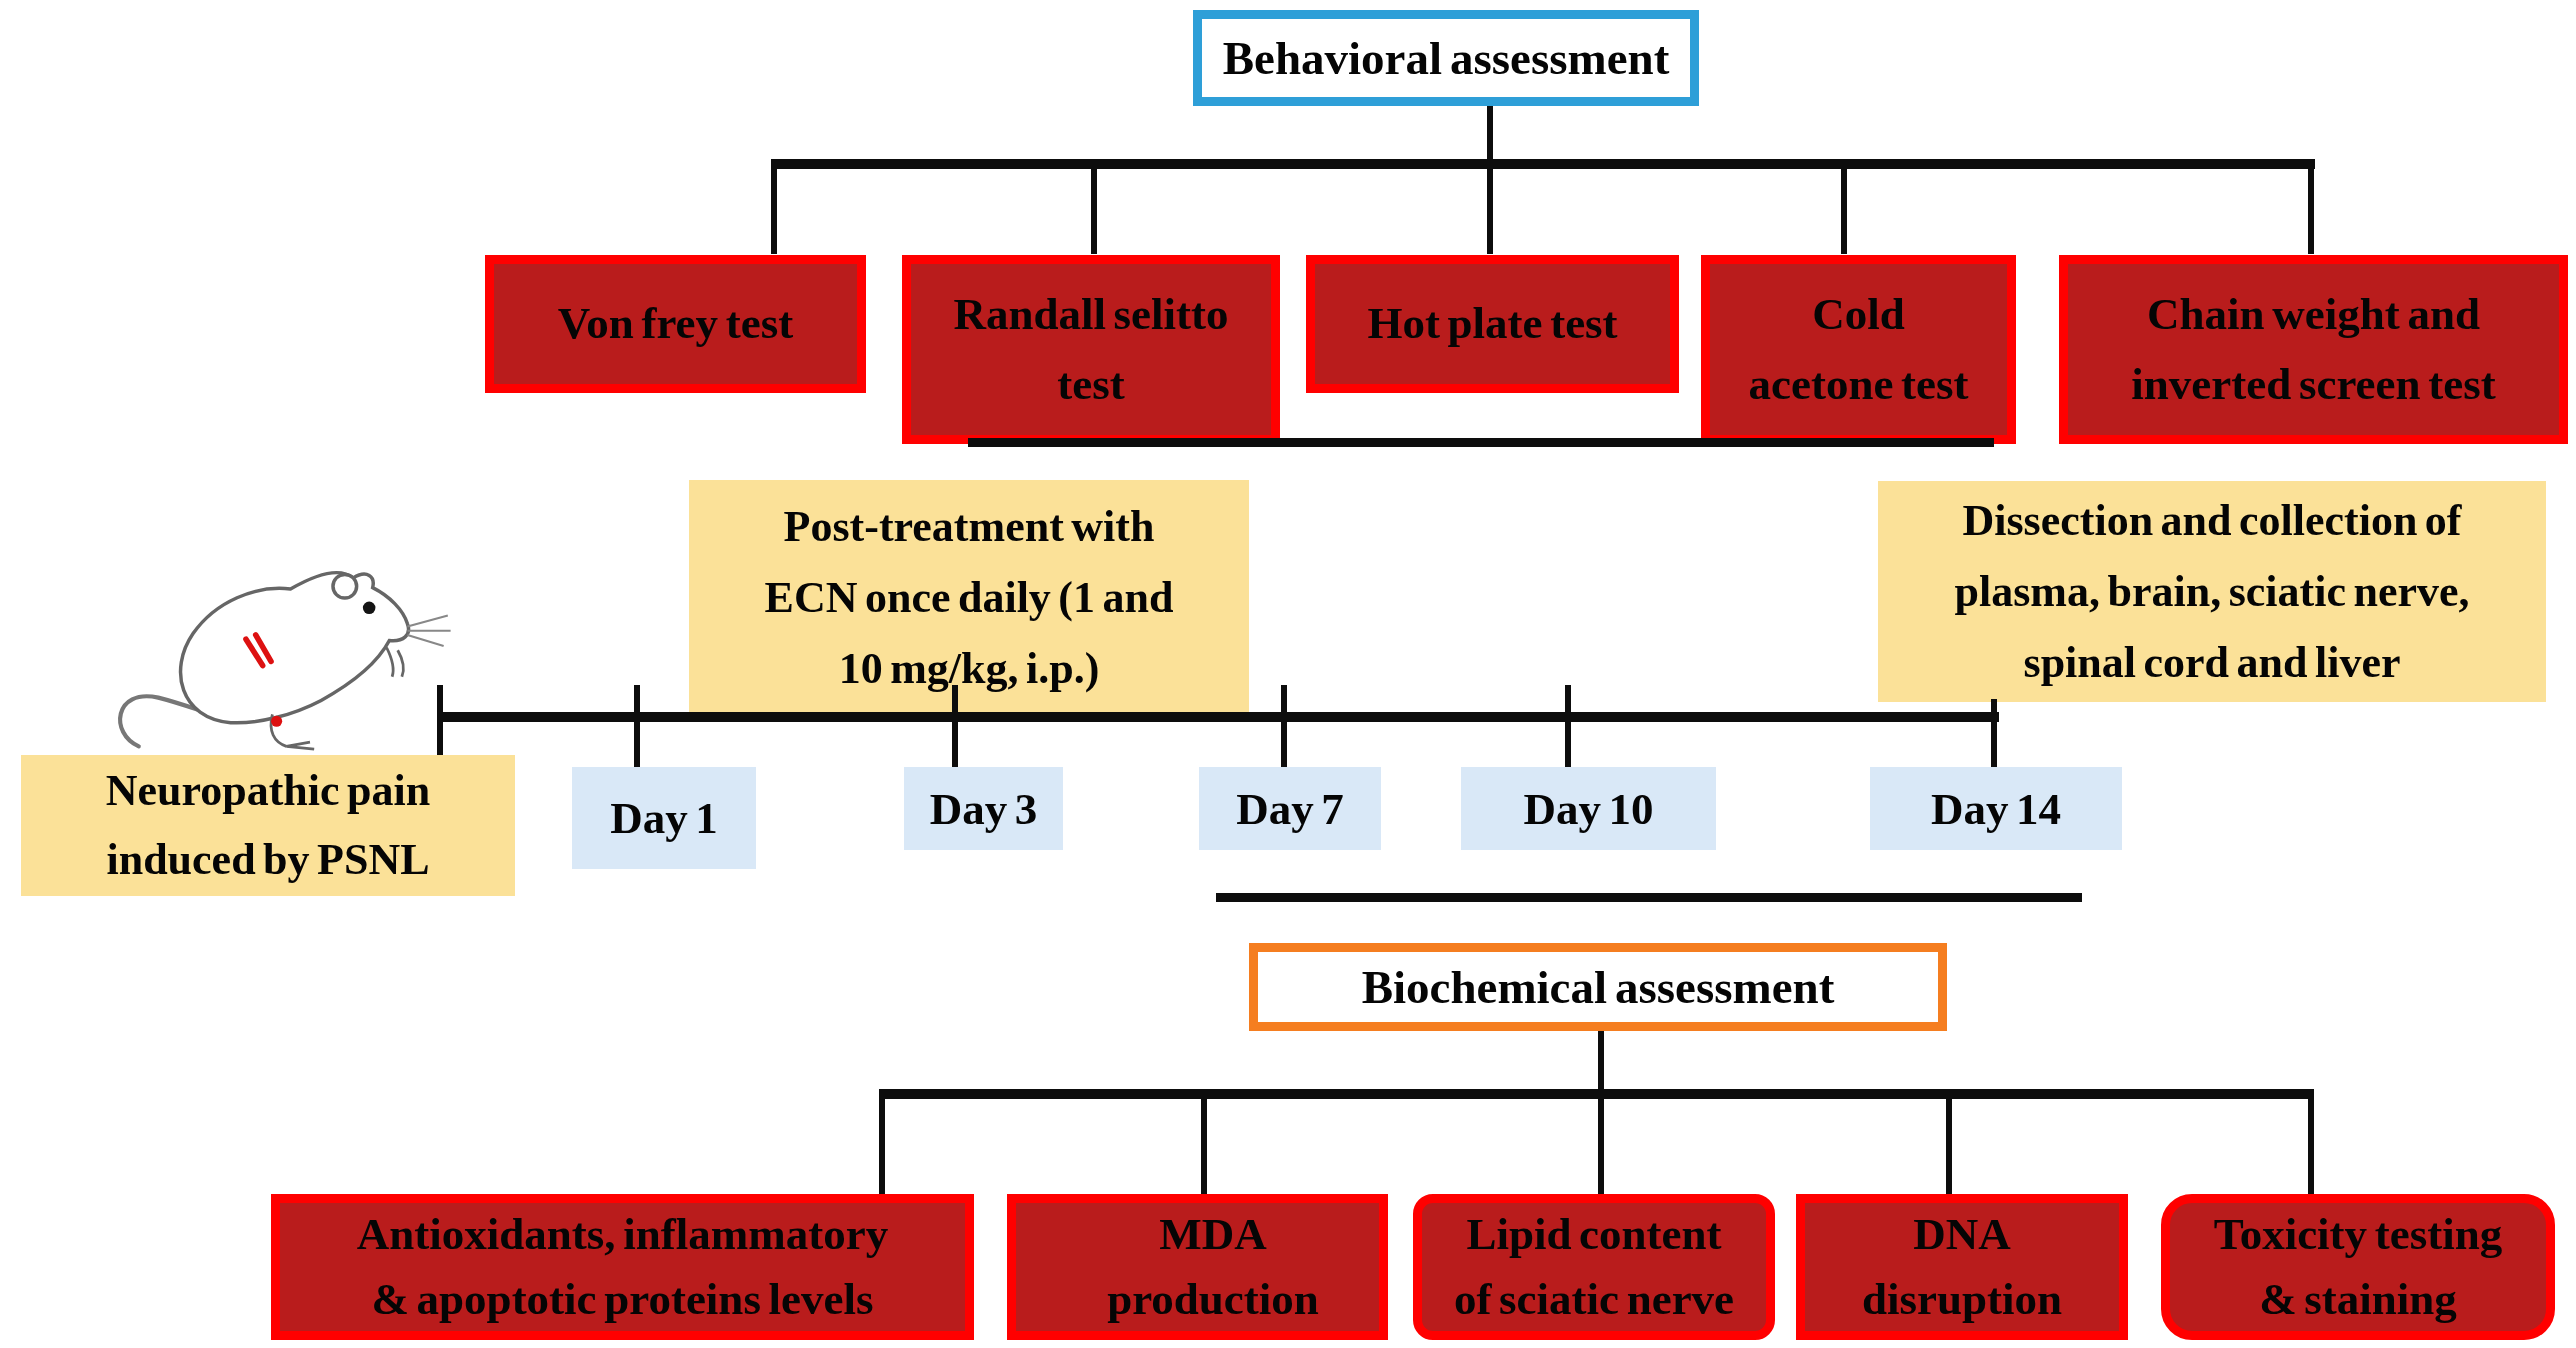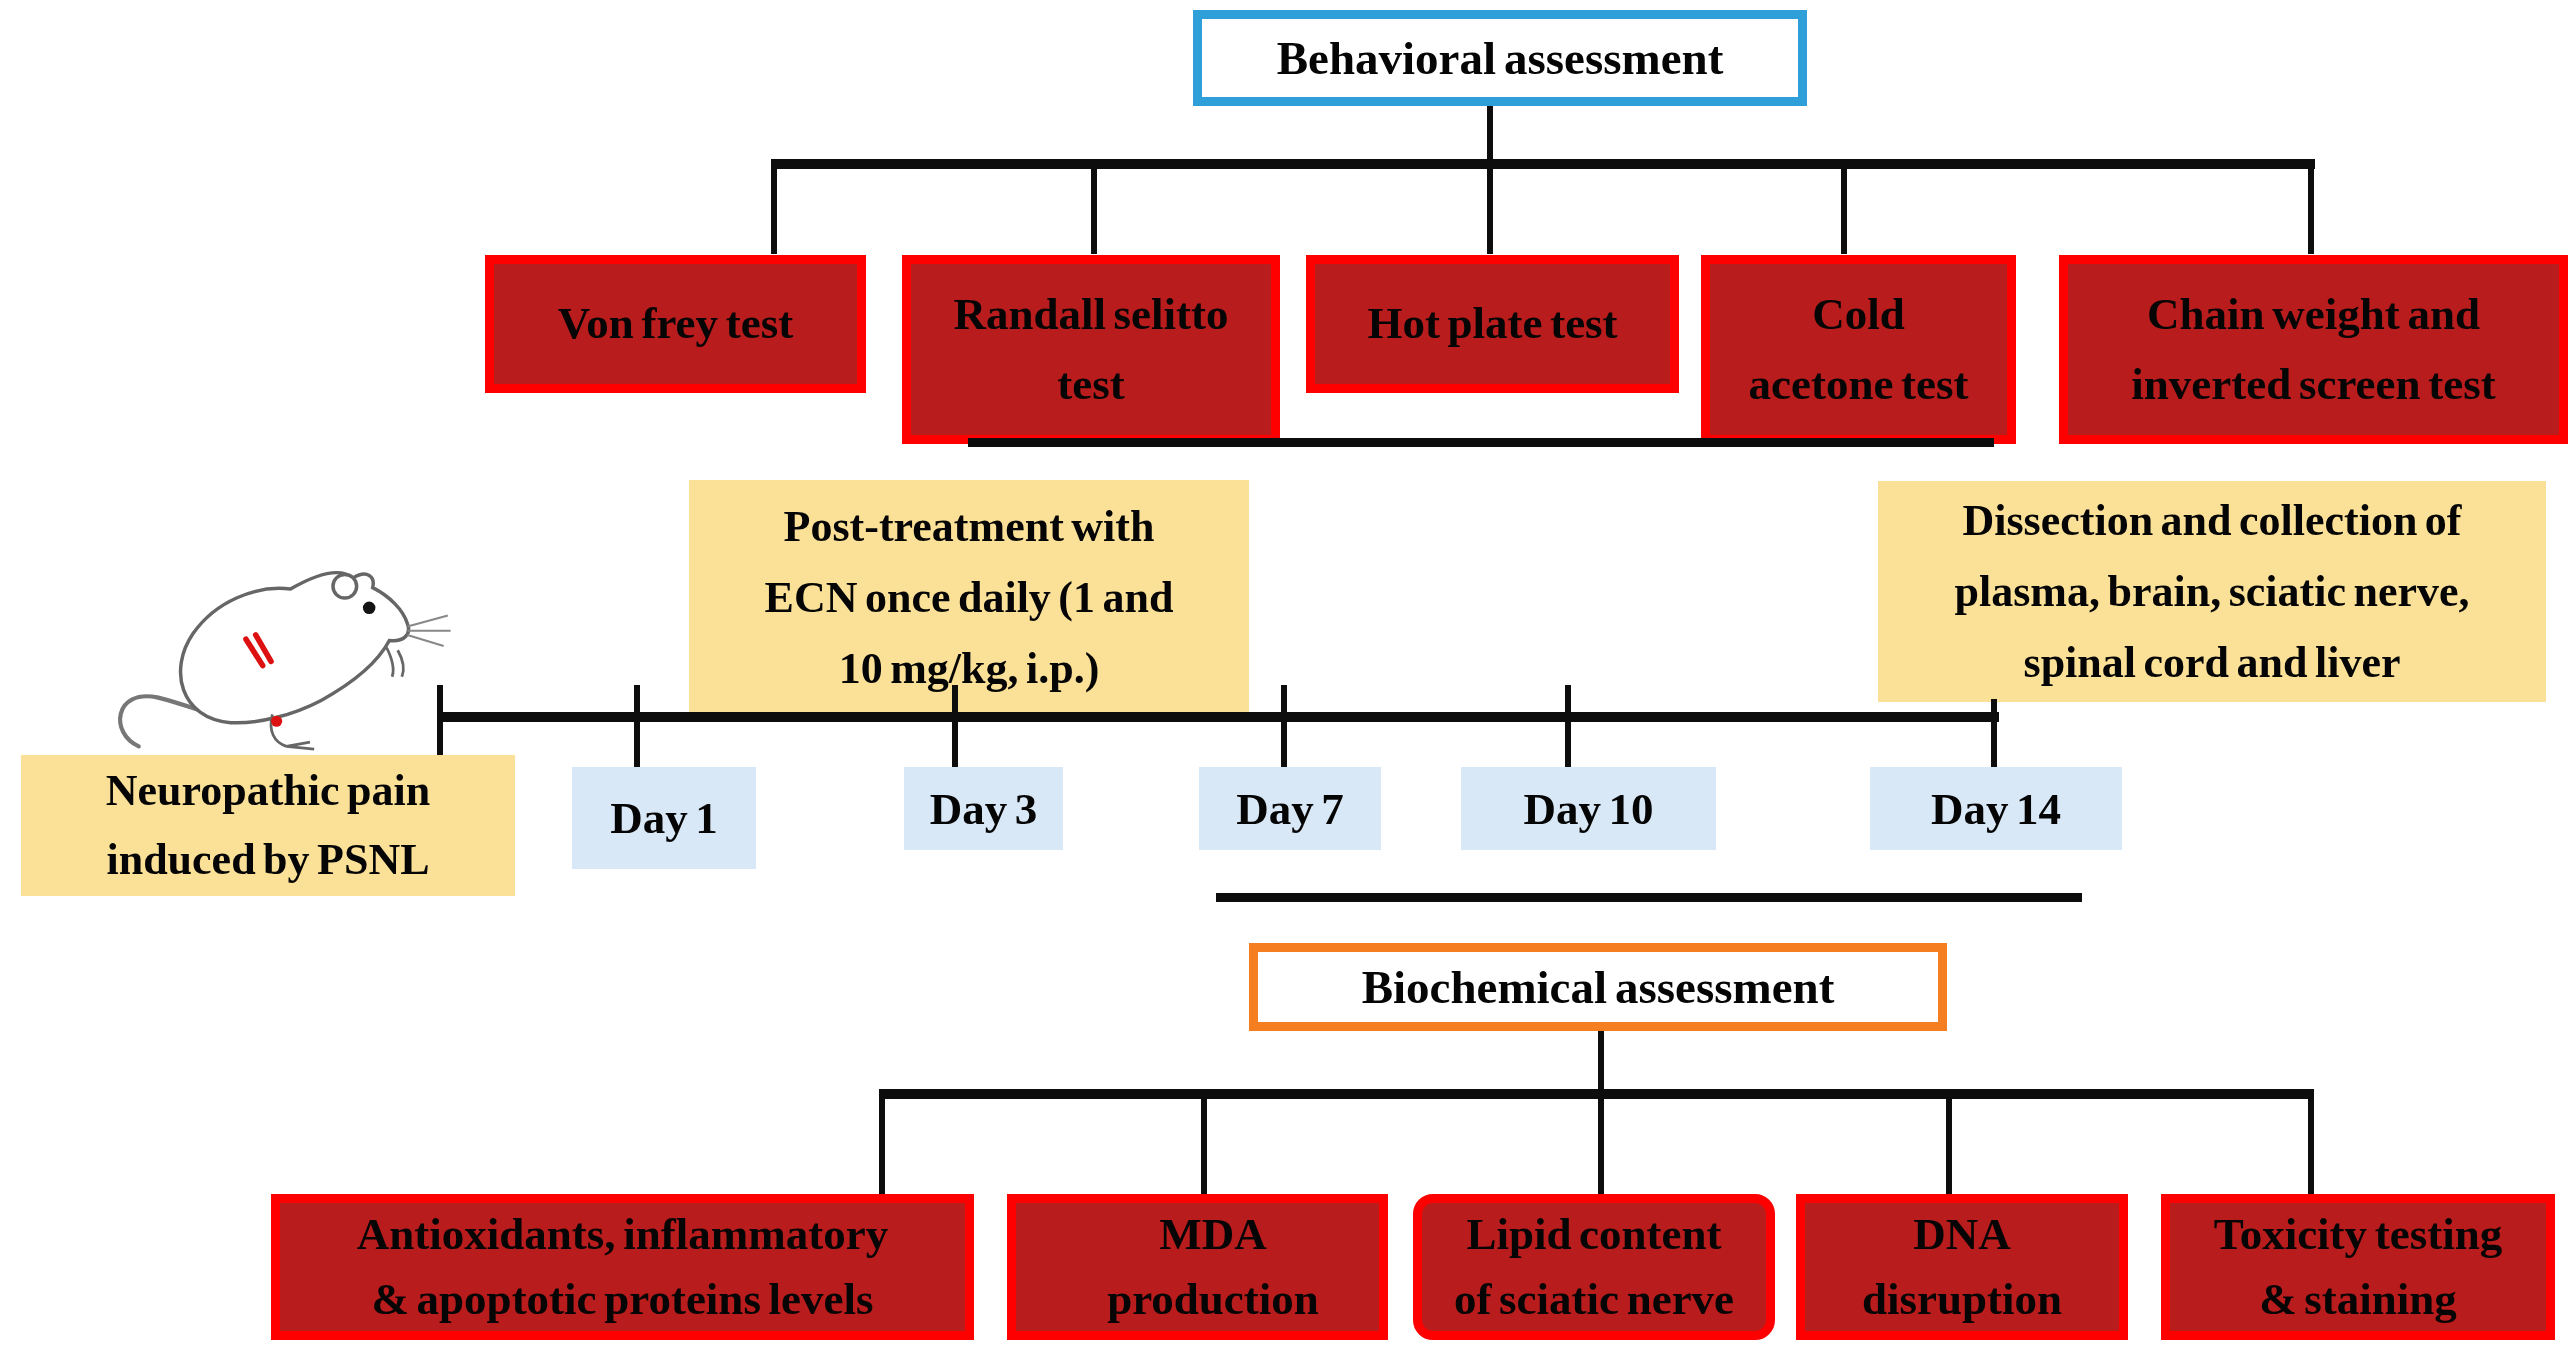--- a/index.html
+++ b/index.html
@@ -47,21 +47,21 @@
     font-size:45px;
   }
   .line{position:absolute;background:var(--line);}
   .rat{position:absolute;}
 </style>
 </head>
 <body>
 
 <div id="stage">
 
-  <div class="box box-blue" style="left:1193px;top:9.7px;width:614px;height:96px;">Behavioral assessment</div>
+  <div class="box box-blue" style="left:1193px;top:9.7px;width:506px;height:96px;">Behavioral assessment</div>
 
   <div class="line" style="left:1487px;top:106px;width:6.3px;height:56px;"></div>
   <div class="line" style="left:771px;top:159px;width:1544px;height:9.7px;"></div>
   <div class="line" style="left:771px;top:164px;width:6.3px;height:90px;"></div>
   <div class="line" style="left:1091px;top:164px;width:6.3px;height:90px;"></div>
   <div class="line" style="left:1487px;top:164px;width:6.3px;height:90px;"></div>
   <div class="line" style="left:1841px;top:164px;width:6.3px;height:90px;"></div>
   <div class="line" style="left:2308px;top:164px;width:6.3px;height:90px;"></div>
 
   <div class="box box-red" style="left:485px;top:255px;width:381px;height:138px;">Von frey test</div>
@@ -124,17 +124,17 @@
   <div class="line" style="left:2308px;top:1094px;width:6.3px;height:102px;"></div>
 
   <div class="box box-red small-line" style="left:271px;top:1194px;width:703px;height:146px;">Antioxidants, inflammatory
 &amp; apoptotic proteins levels</div>
   <div class="box box-red small-line" style="left:1007px;top:1194px;width:381px;height:146px;padding-left:31px;">MDA
 production</div>
   <div class="box box-red small-line" style="left:1413px;top:1194px;width:362px;height:146px;border-radius:20px;">Lipid content
 of sciatic nerve</div>
   <div class="box box-red small-line" style="left:1796px;top:1194px;width:332px;height:146px;">DNA
 disruption</div>
-  <div class="box box-red small-line" style="left:2161px;top:1194px;width:394px;height:146px;">Toxicity testing
+  <div class="box box-red small-line" style="left:2161px;top:1194px;width:394px;height:146px;border-radius:31px;">Toxicity testing
 &amp; staining</div>
 
 </div>
 
 
 </body></html>

